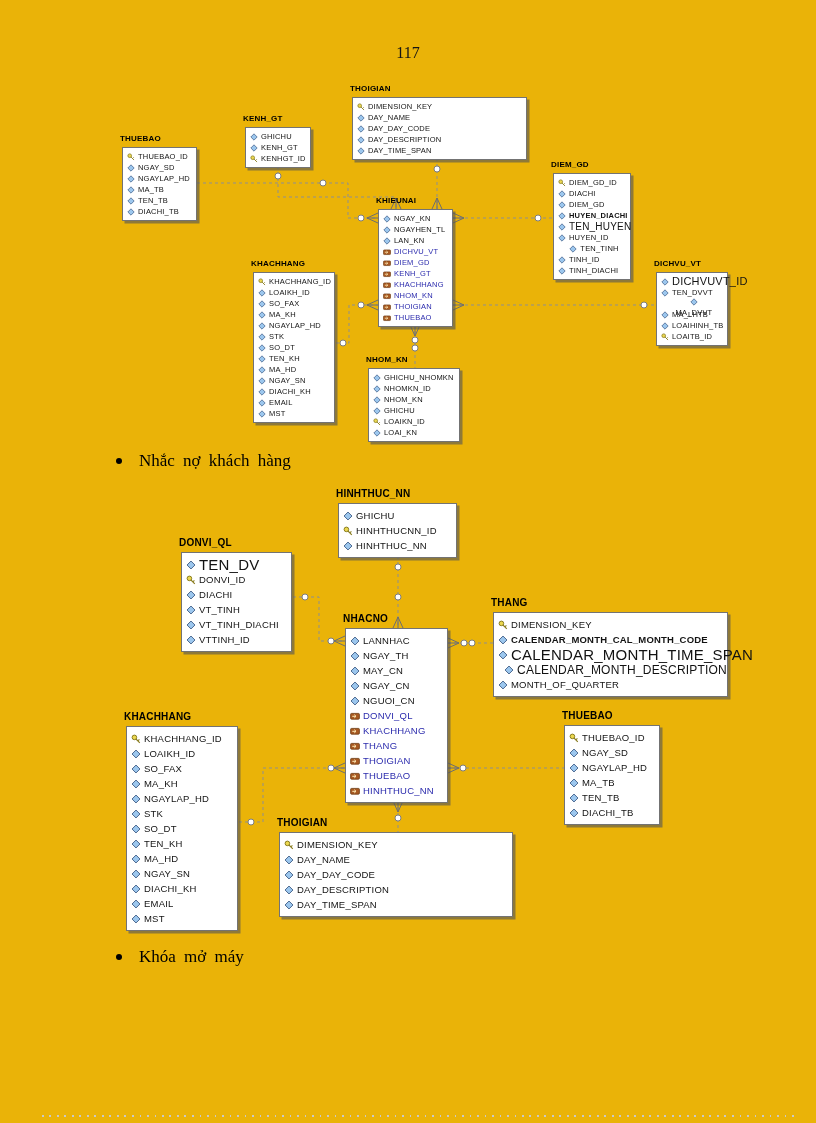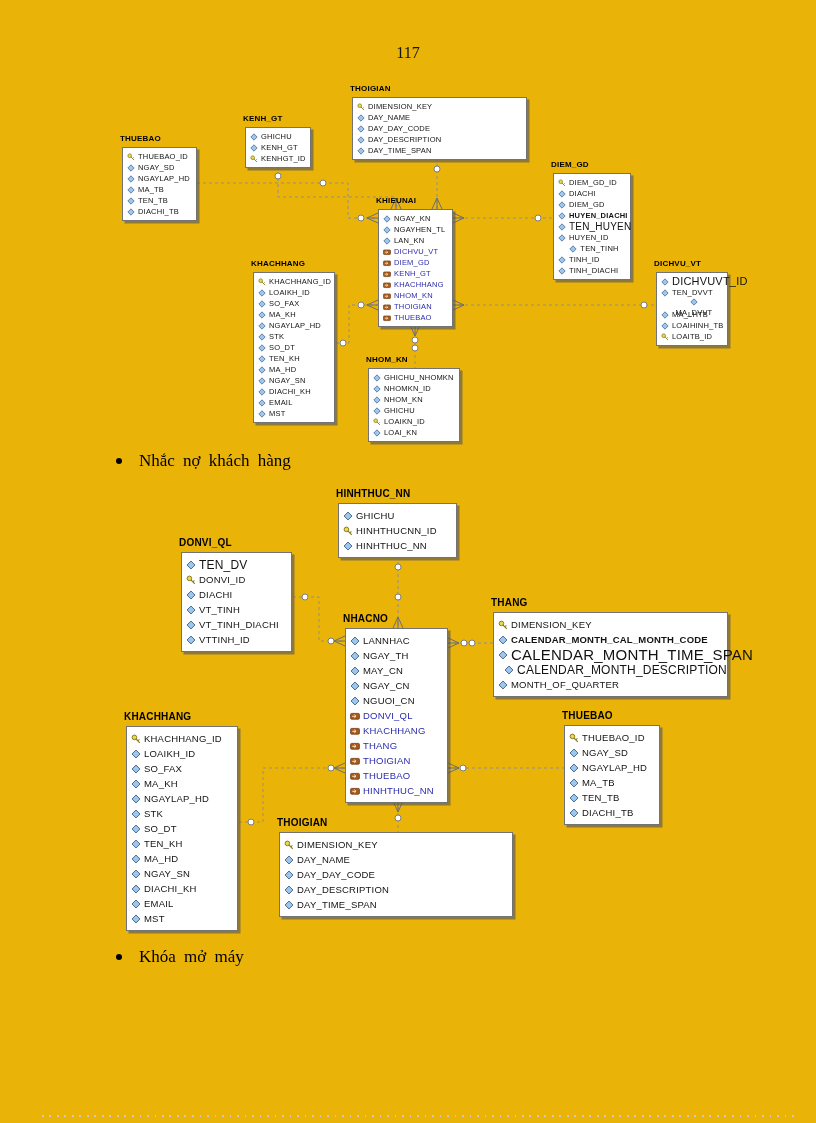--- a/index.html
+++ b/index.html
@@ -630,21 +630,21 @@
                 <rect x="2.2" y="2.2" width="5.6" height="5.6" fill="#9cc7ee" stroke="#46648c" stroke-width="0.9" transform="rotate(45 5 5)"></rect>
               </svg>
             </span>
             <span class="flabel">HINHTHUC_NN</span>
           </div>
         </div>
       </div>
       <div class="entity" style="left: 181px; top: 552px; width: 111px;">
         <div class="entity-title" style="font-size: 10px; top: -14px;">DONVI_QL</div>
         <div class="entity-box" style="padding: 4px 0px;">
-          <div class="field" style="height: 15px; font-size: 12px;">
+          <div class="field" style="height: 15px; font-size: 15px;">
             <span class="ficon">
               <svg width="10" height="10" viewBox="0 0 10 10">
                 <rect x="2.2" y="2.2" width="5.6" height="5.6" fill="#9cc7ee" stroke="#46648c" stroke-width="0.9" transform="rotate(45 5 5)"></rect>
               </svg>
             </span>
             <span class="flabel">TEN_DV</span>
           </div>
           <div class="field" style="height: 15px; font-size: 9.5px;">
             <span class="ficon">
               <svg width="10" height="10" viewBox="0 0 10 10">

